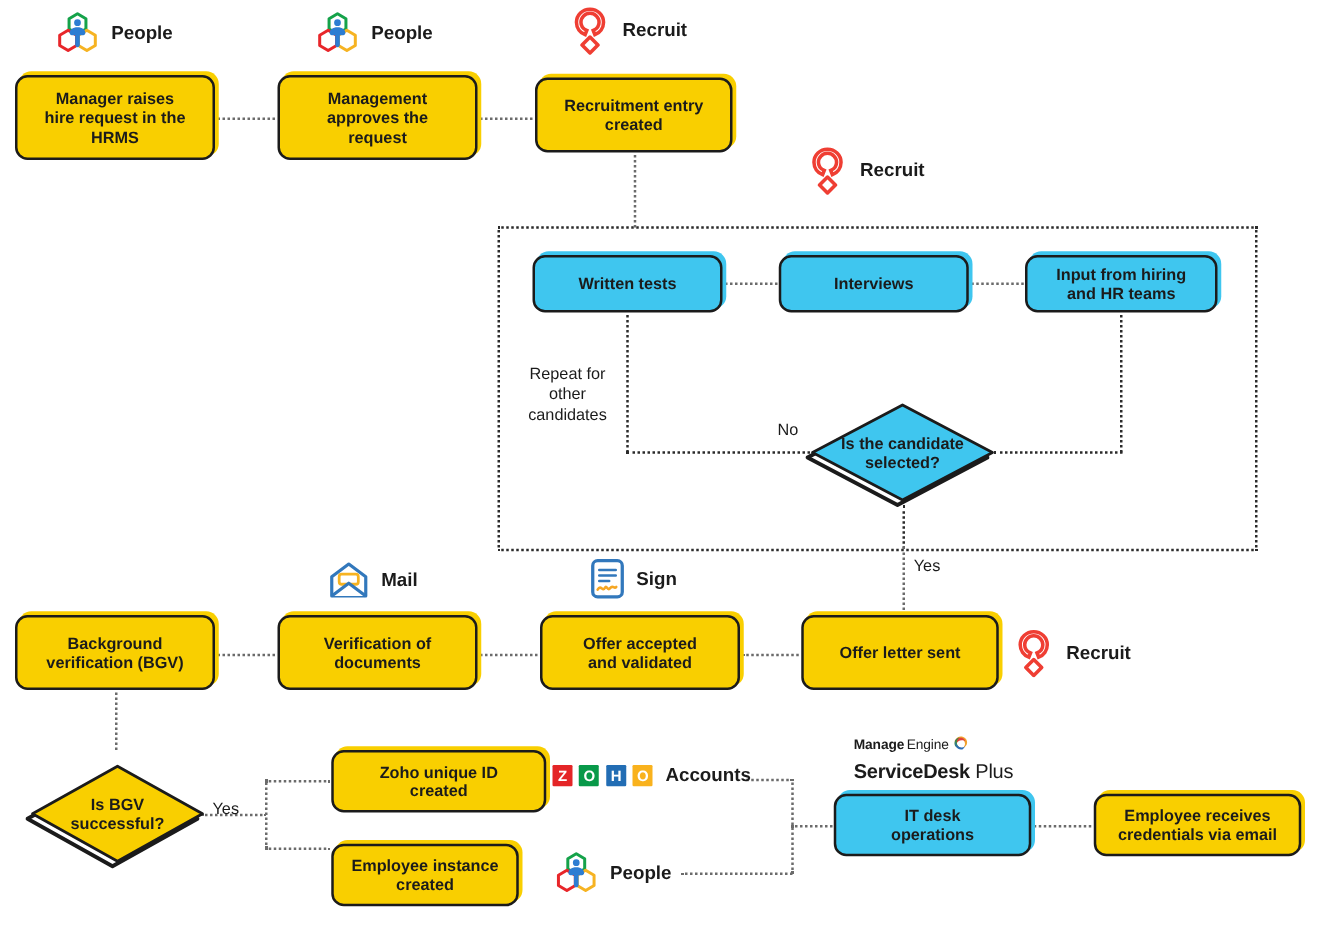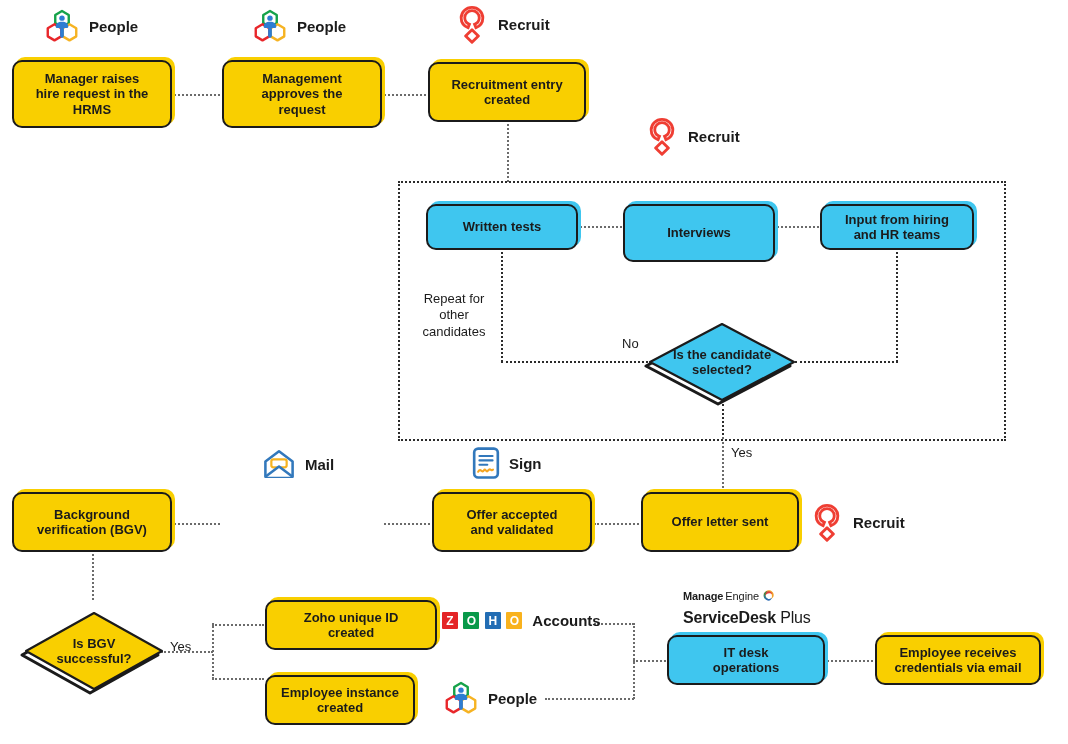--- a/index.html
+++ b/index.html
@@ -172,21 +172,21 @@
         <rect x="14.6" y="33" width="10.8" height="10.8" transform="rotate(45 20 38.4)" fill="none" stroke="#ef3e33" stroke-width="3.4" stroke-linejoin="round"></rect>
       </svg>
     </span>
     <span class="bname">Recruit</span>
   </div>
 
   <div class="node blue" style="left:426px;top:204px;width:152px;height:46px;">
     <span class="lbl">Written tests</span>
   </div>
 
-  <div class="node blue" style="left:623px;top:204px;width:152px;height:58px;">
+  <div class="node blue" style="left:623px;top:204px;width:152px;height:46px;">
     <span class="lbl">Interviews</span>
   </div>
 
   <div class="node blue" style="left:820px;top:204px;width:154px;height:46px;">
     <span class="lbl">Input from hiring
 and HR teams</span>
   </div>
 
   <div class="conn h" style="left:580px;top:226px;width:42px;"></div>
   <div class="conn h" style="left:777px;top:226px;width:42px;"></div>
@@ -237,20 +237,24 @@
       </svg>
     </span>
     <span class="bname">Sign</span>
   </div>
 
   <div class="node yellow" style="left:12px;top:492px;width:160px;height:60px;">
     <span class="lbl">Background
 verification (BGV)</span>
   </div>
 
+  <div class="node yellow" style="left:222px;top:492px;width:160px;height:60px;">
+    <span class="lbl">Verification of
+documents</span>
+  </div>
 
   <div class="node yellow" style="left:432px;top:492px;width:160px;height:60px;">
     <span class="lbl">Offer accepted
 and validated</span>
   </div>
 
   <div class="node yellow" style="left:641px;top:492px;width:158px;height:60px;">
     <span class="lbl">Offer letter sent</span>
   </div>
 

